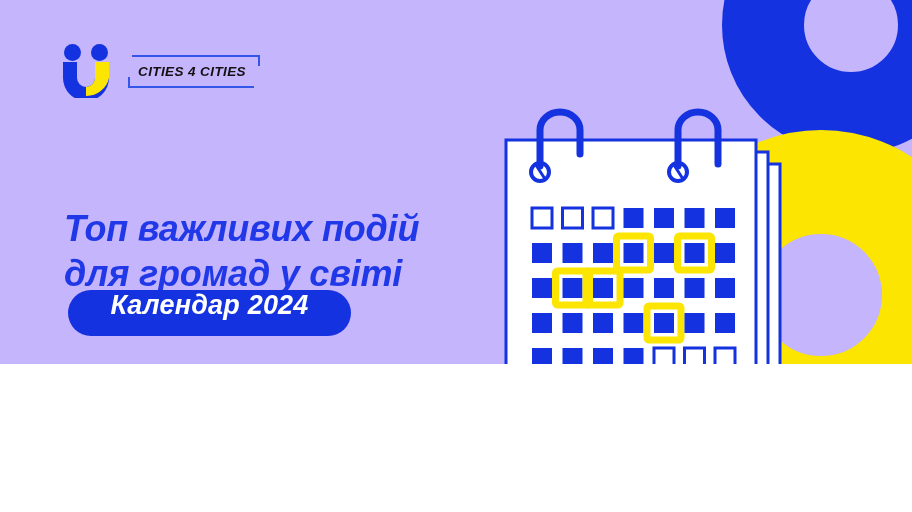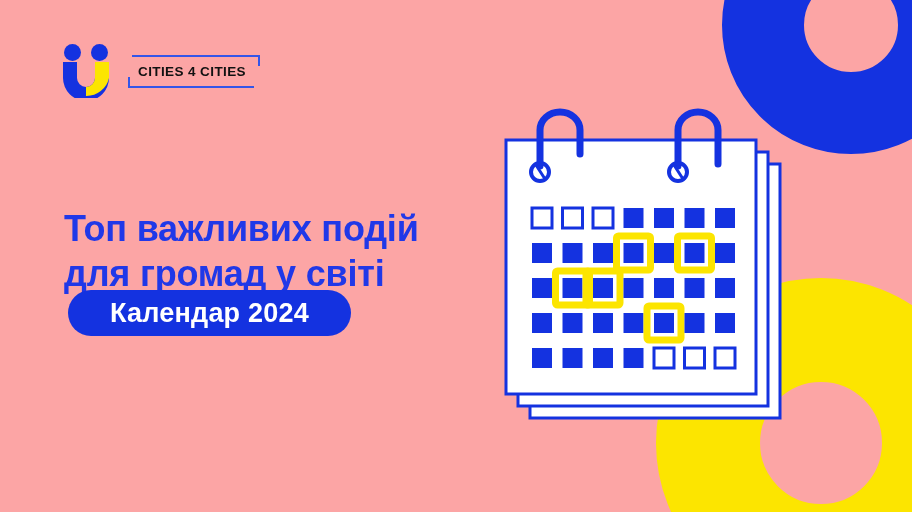--- a/index.html
+++ b/index.html
@@ -8,23 +8,24 @@
     padding: 0;
     background: #ffffff;
   }
   body {
     font-family: "Liberation Sans", sans-serif;
   }
 
   #poster {
     position: relative;
     width: 912px;
-    height: 512px;
-    background: #fca5a5;
+    height: 364px;
+    background: #c4b5fd;
     overflow: hidden;
+    font-style: italic;
   }
 
   
   .corner-arc {
     position: absolute;
     pointer-events: none;
   }
   #arc-top-right {
     top: -104px;
     right: -68px;
@@ -110,21 +111,20 @@
   
   #badge {
     position: absolute;
     left: 68px;
     top: 290px;
     width: 283px;
     height: 46px;
     border-radius: 23px;
     background: #1432e0;
     display: flex;
-    align-items: center;
     justify-content: center;
     cursor: pointer;
   }
   #badge-label {
     color: #ffffff;
     font-size: 27px;
     font-weight: bold;
     letter-spacing: 0.2px;
   }
 

